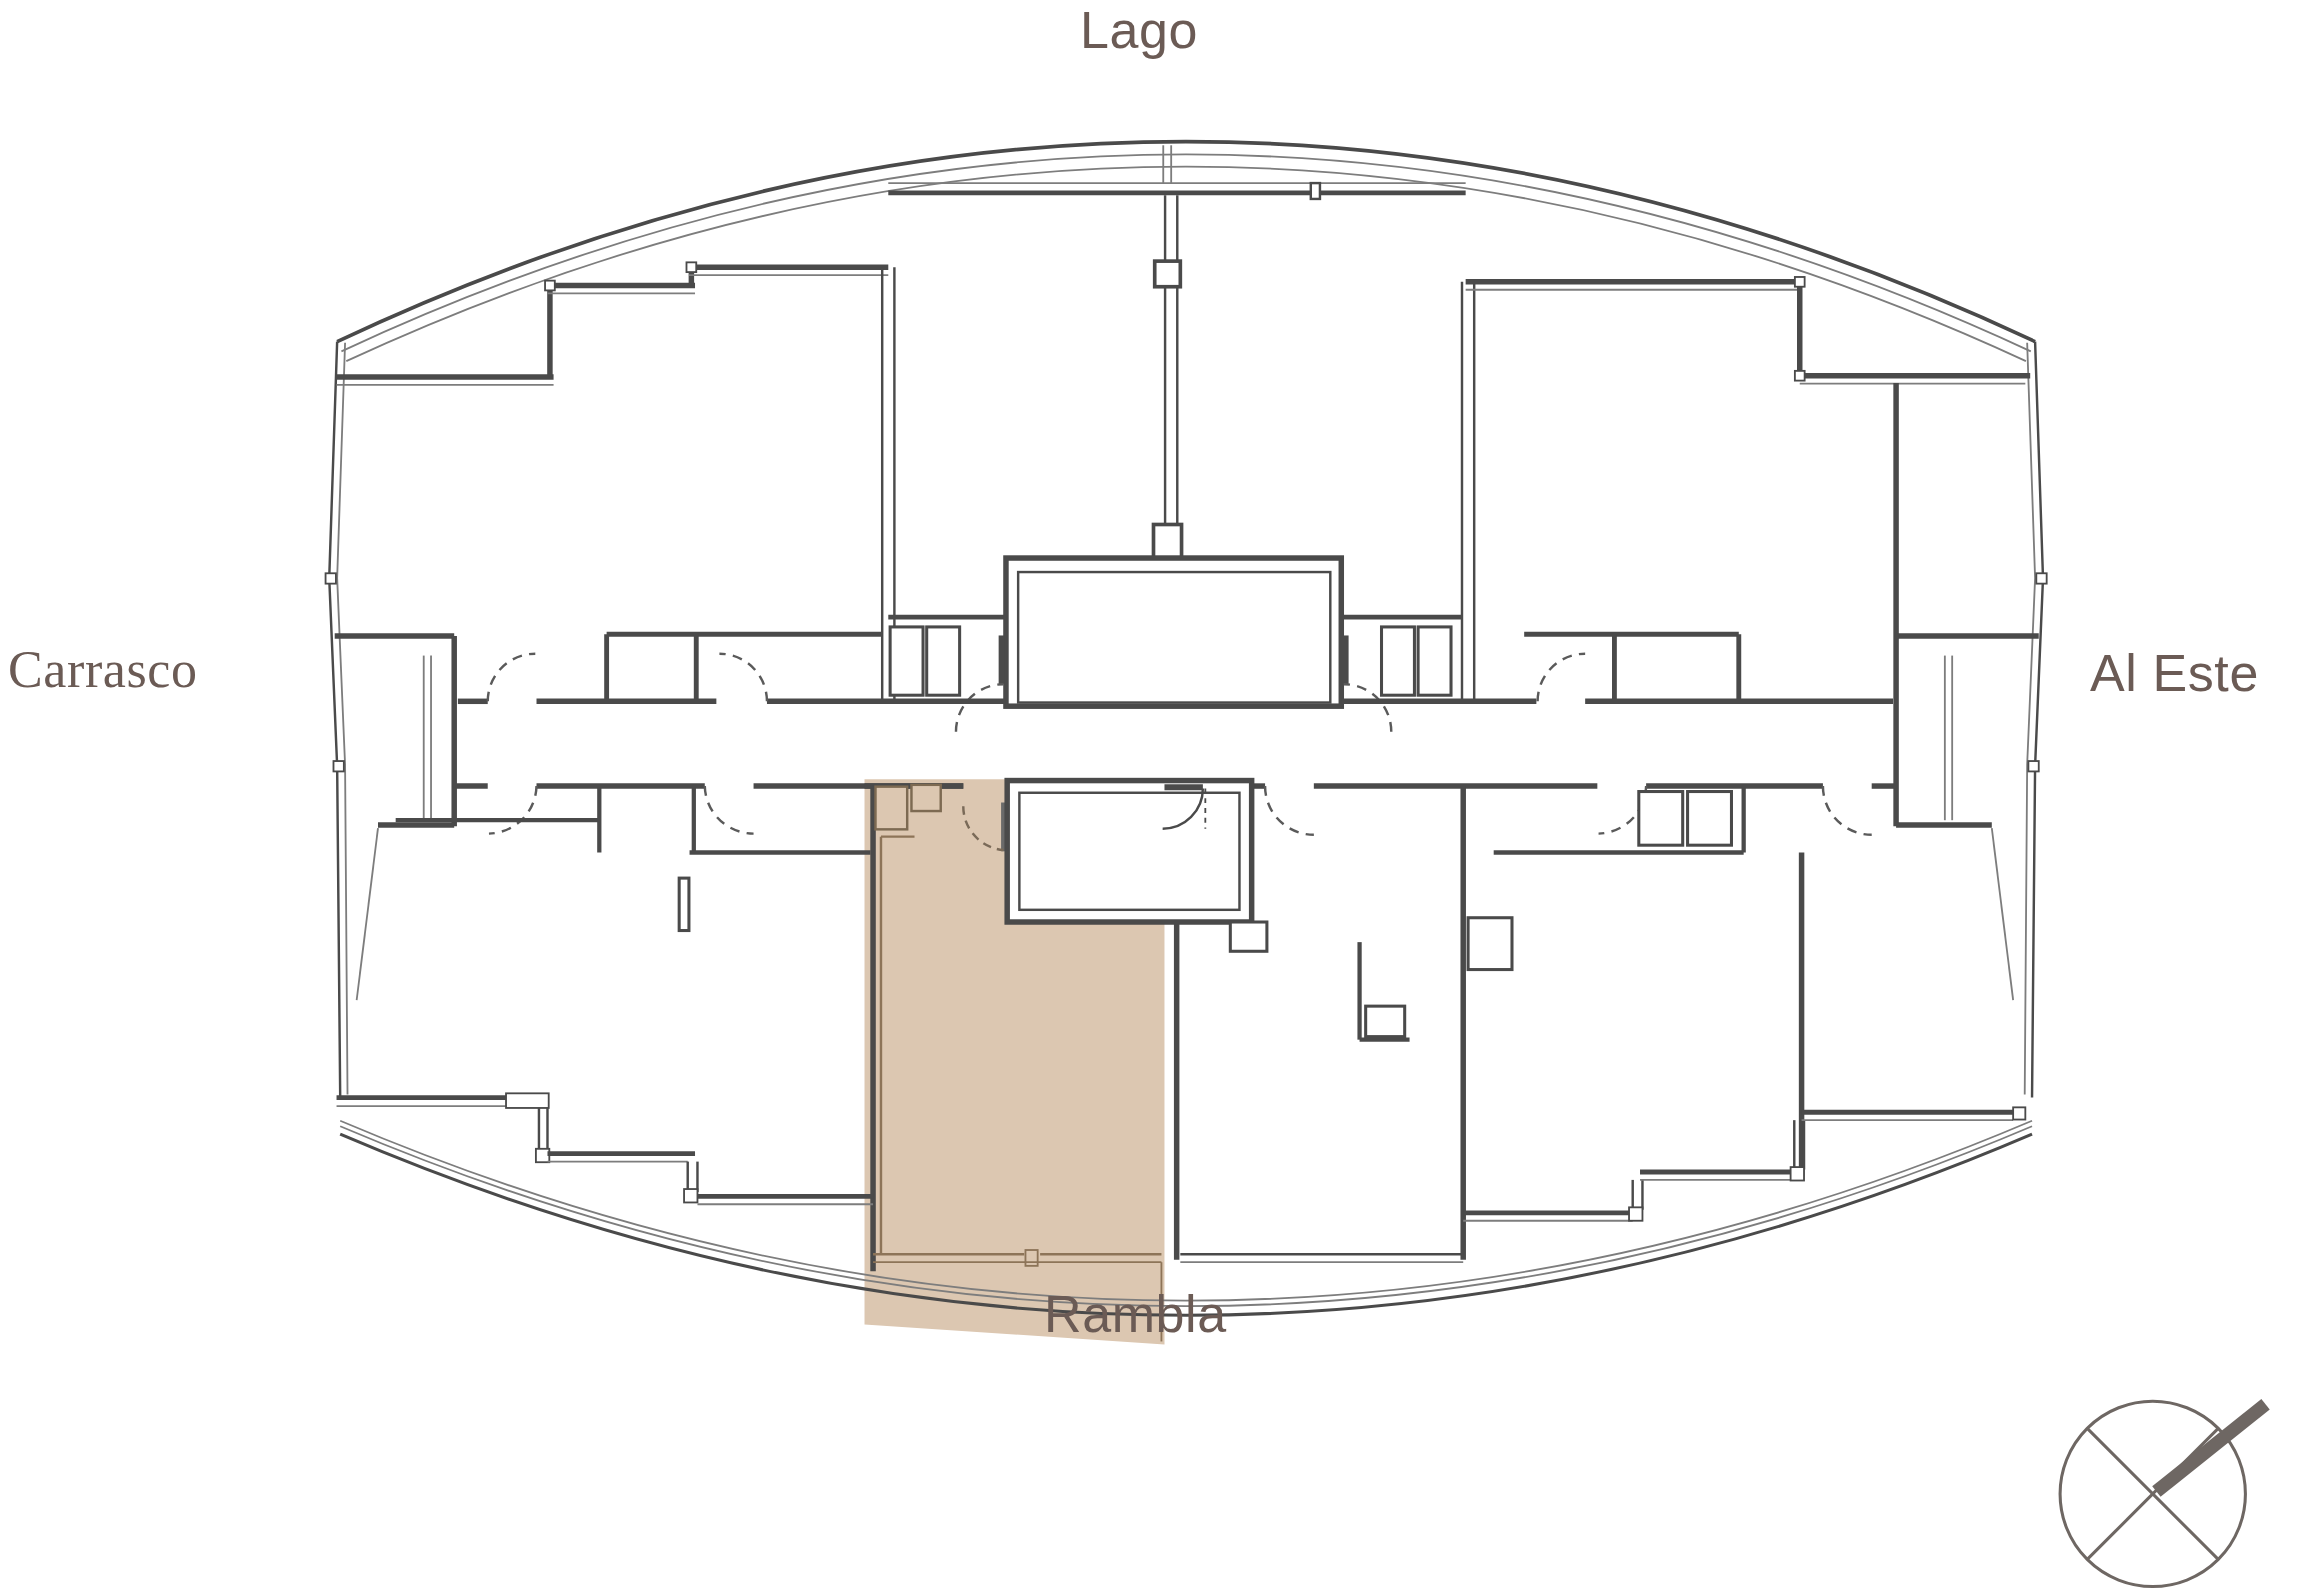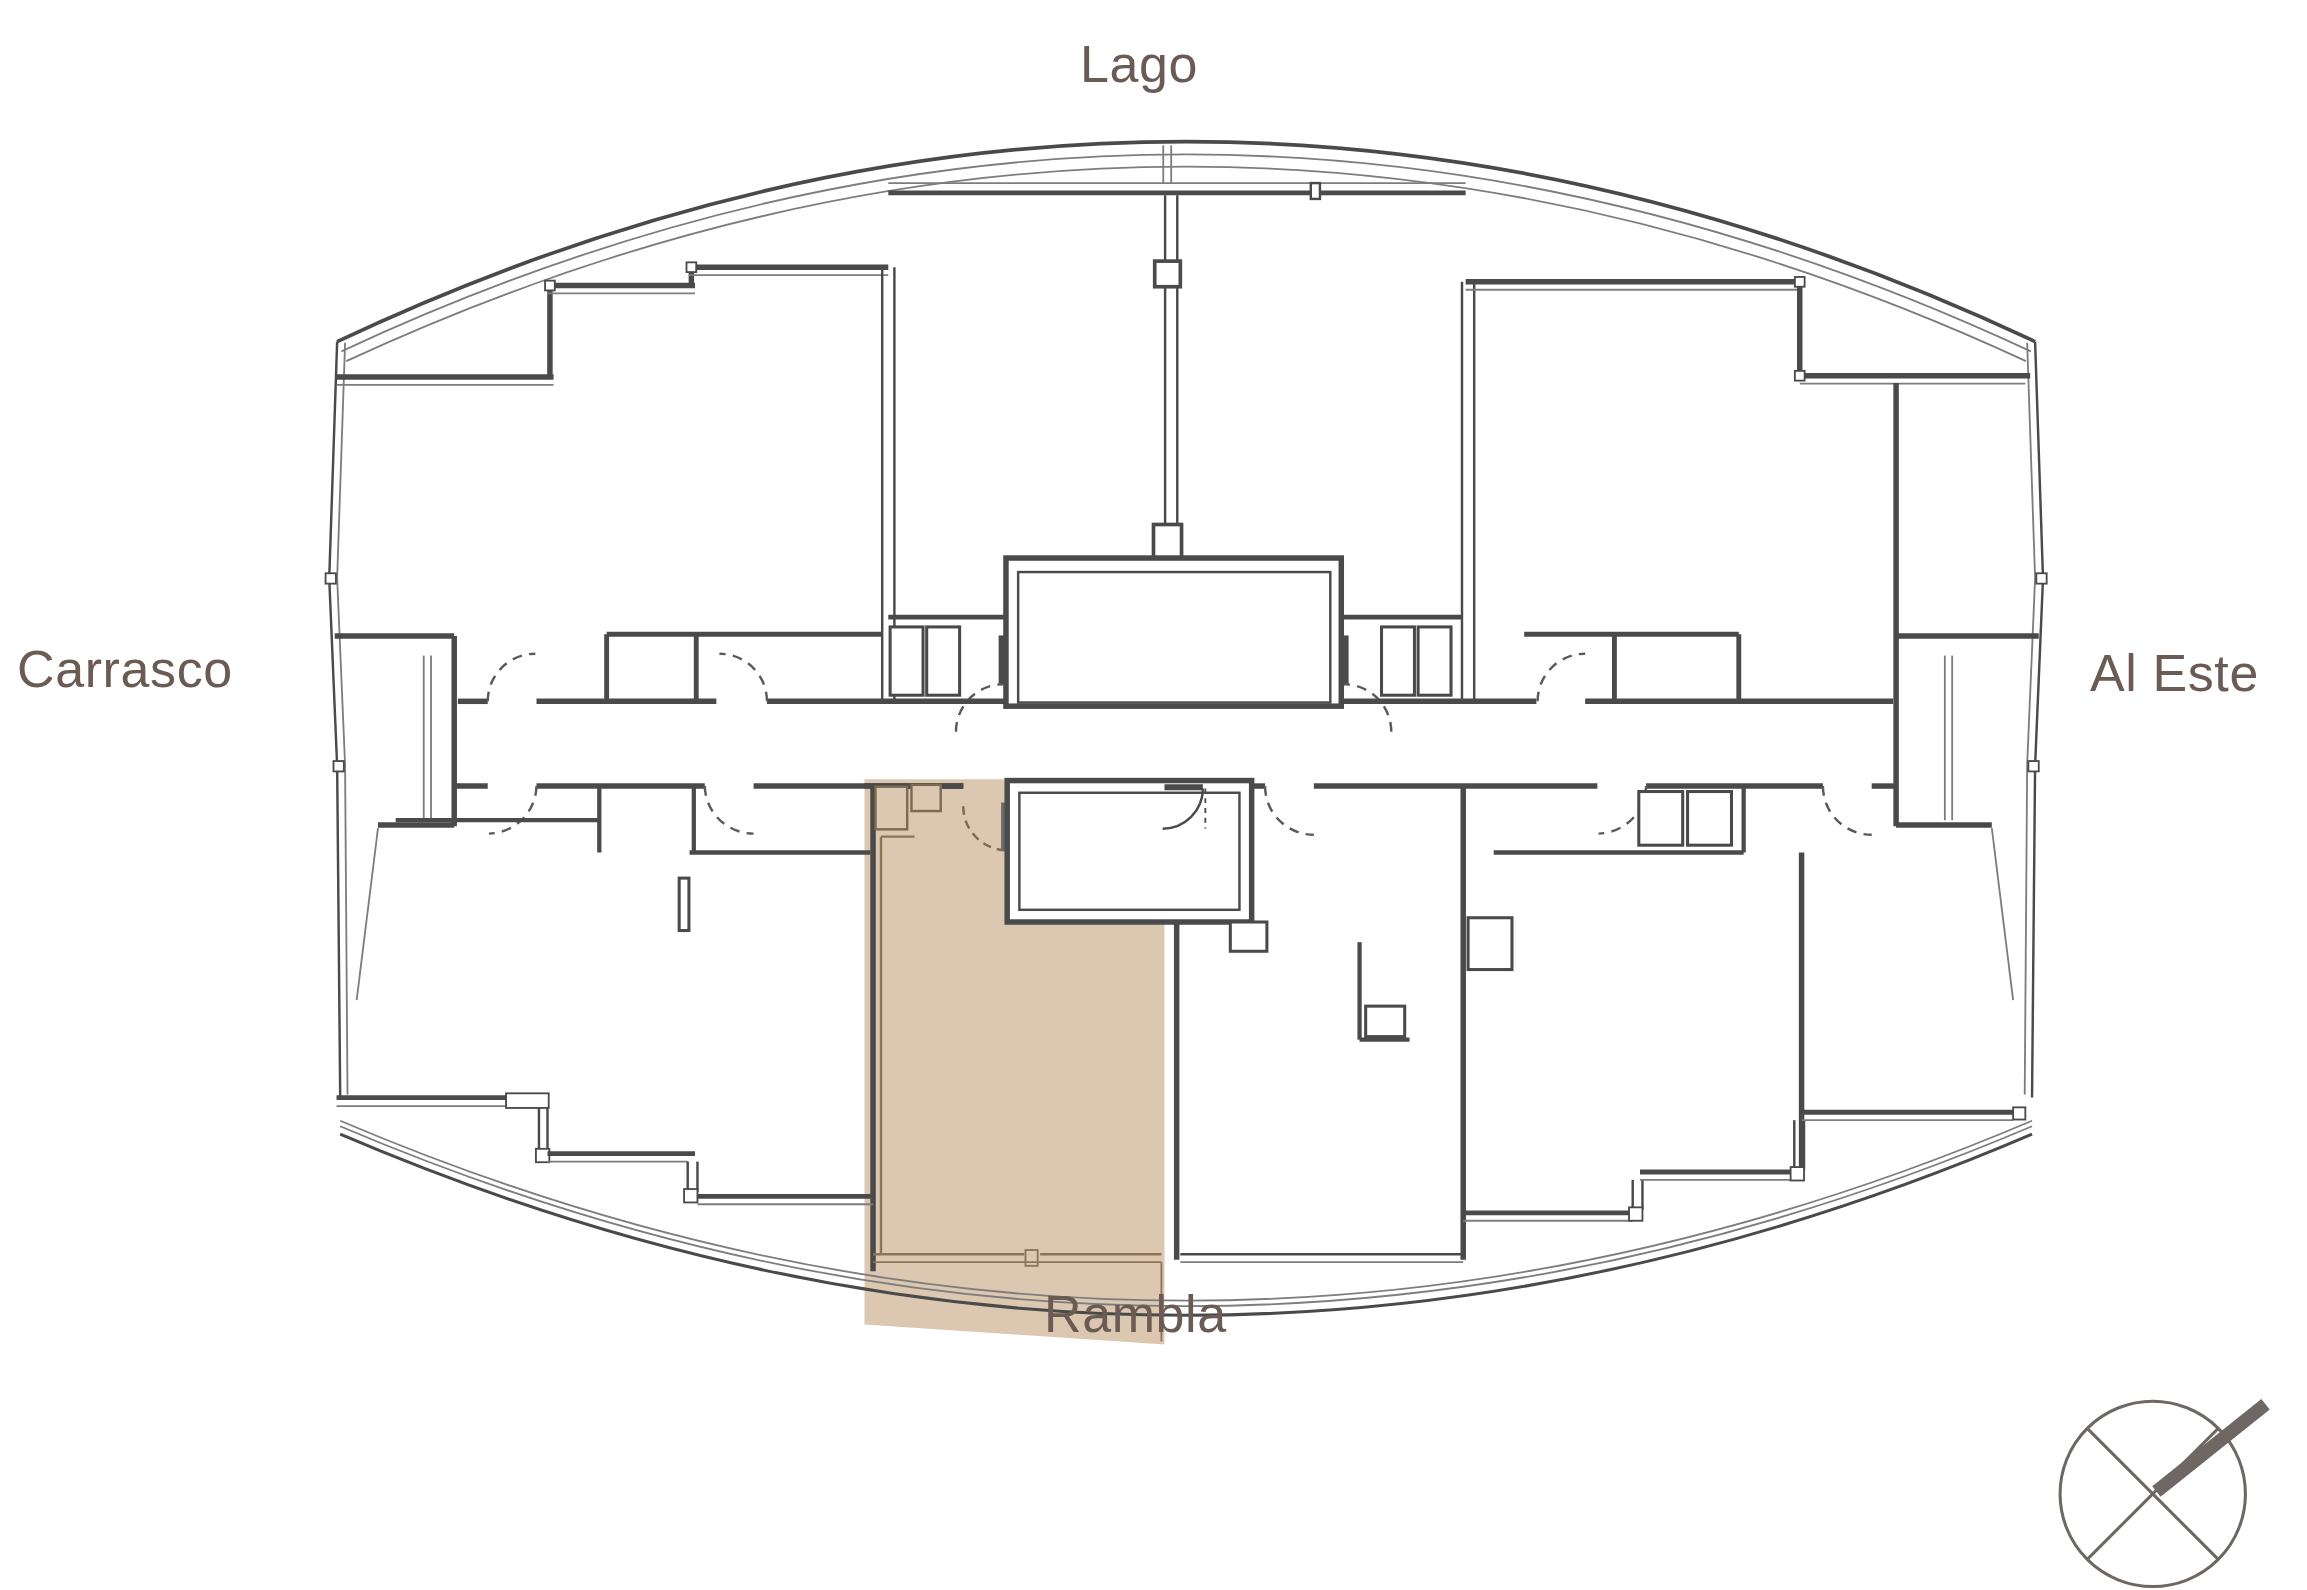--- a/index.html
+++ b/index.html
@@ -1,22 +1,22 @@
 <!DOCTYPE html>
 <html style="font-size:9.8px"><head>
 <meta charset="utf-8">
 <style>
   html,body{margin:0;padding:0;background:#ffffff;}
   #stage{position:relative;width:2307px;height:1591px;background:#ffffff;overflow:hidden;
          font-family:"Liberation Sans", "DejaVu Sans", sans-serif;}
   #plan-svg{position:absolute;left:0;top:0;width:2307px;height:1591px;}
   .lbl{position:absolute;color:#6b5b55;font-size:52px;font-weight:300;letter-spacing:0.6px;
        line-height:1.1;white-space:nowrap;}
-  #label-lago{left:1080px;top:2.4px;margin-top:34px;}
-  #label-carrasco{left:17px;top:641px;}
+  #label-lago{left:1080px;top:2.4px;}
+  #label-carrasco{left:8px;top:641px;font-family:Liberation Serif, serif;}
   #label-aleste{left:2090px;top:645px;}
   #label-rambla{left:1044px;top:1286px;}
   svg .wall{stroke:#4a4a4a;fill:none;}
   svg .thin{stroke:#7d7d7d;fill:none;}
   svg .dash{stroke:#5a5a5a;fill:none;stroke-dasharray:16 12;}
   svg .brown{stroke:#8d7458;fill:none;}
   svg .box{fill:#ffffff;stroke:#4a4a4a;}
 </style>
 </head>
 <body>

